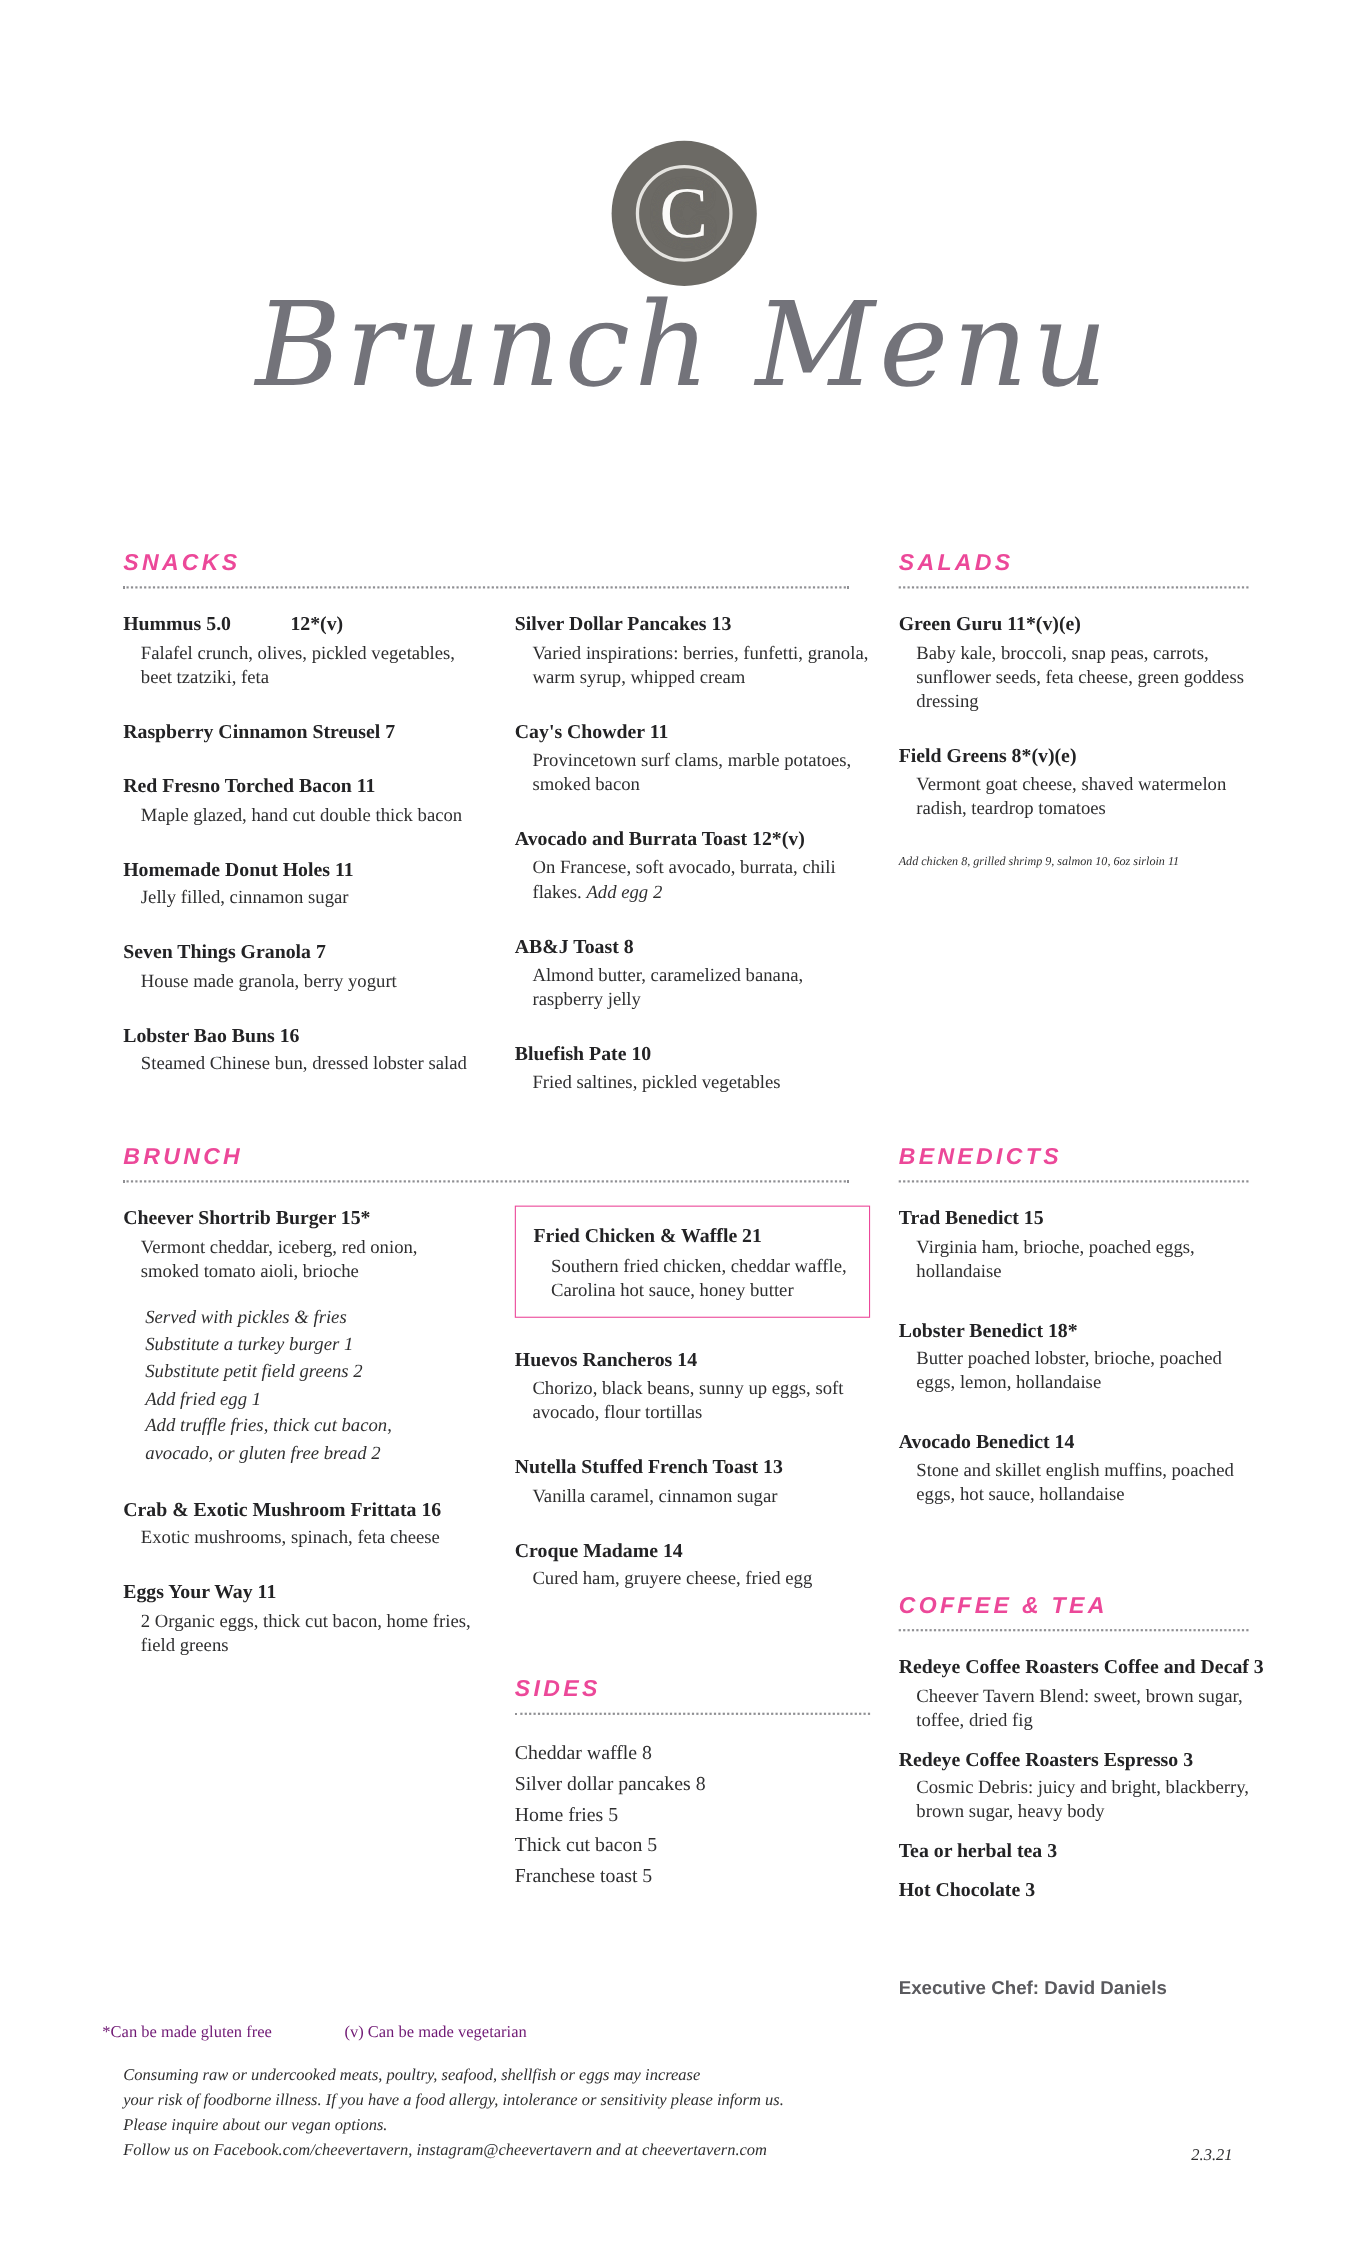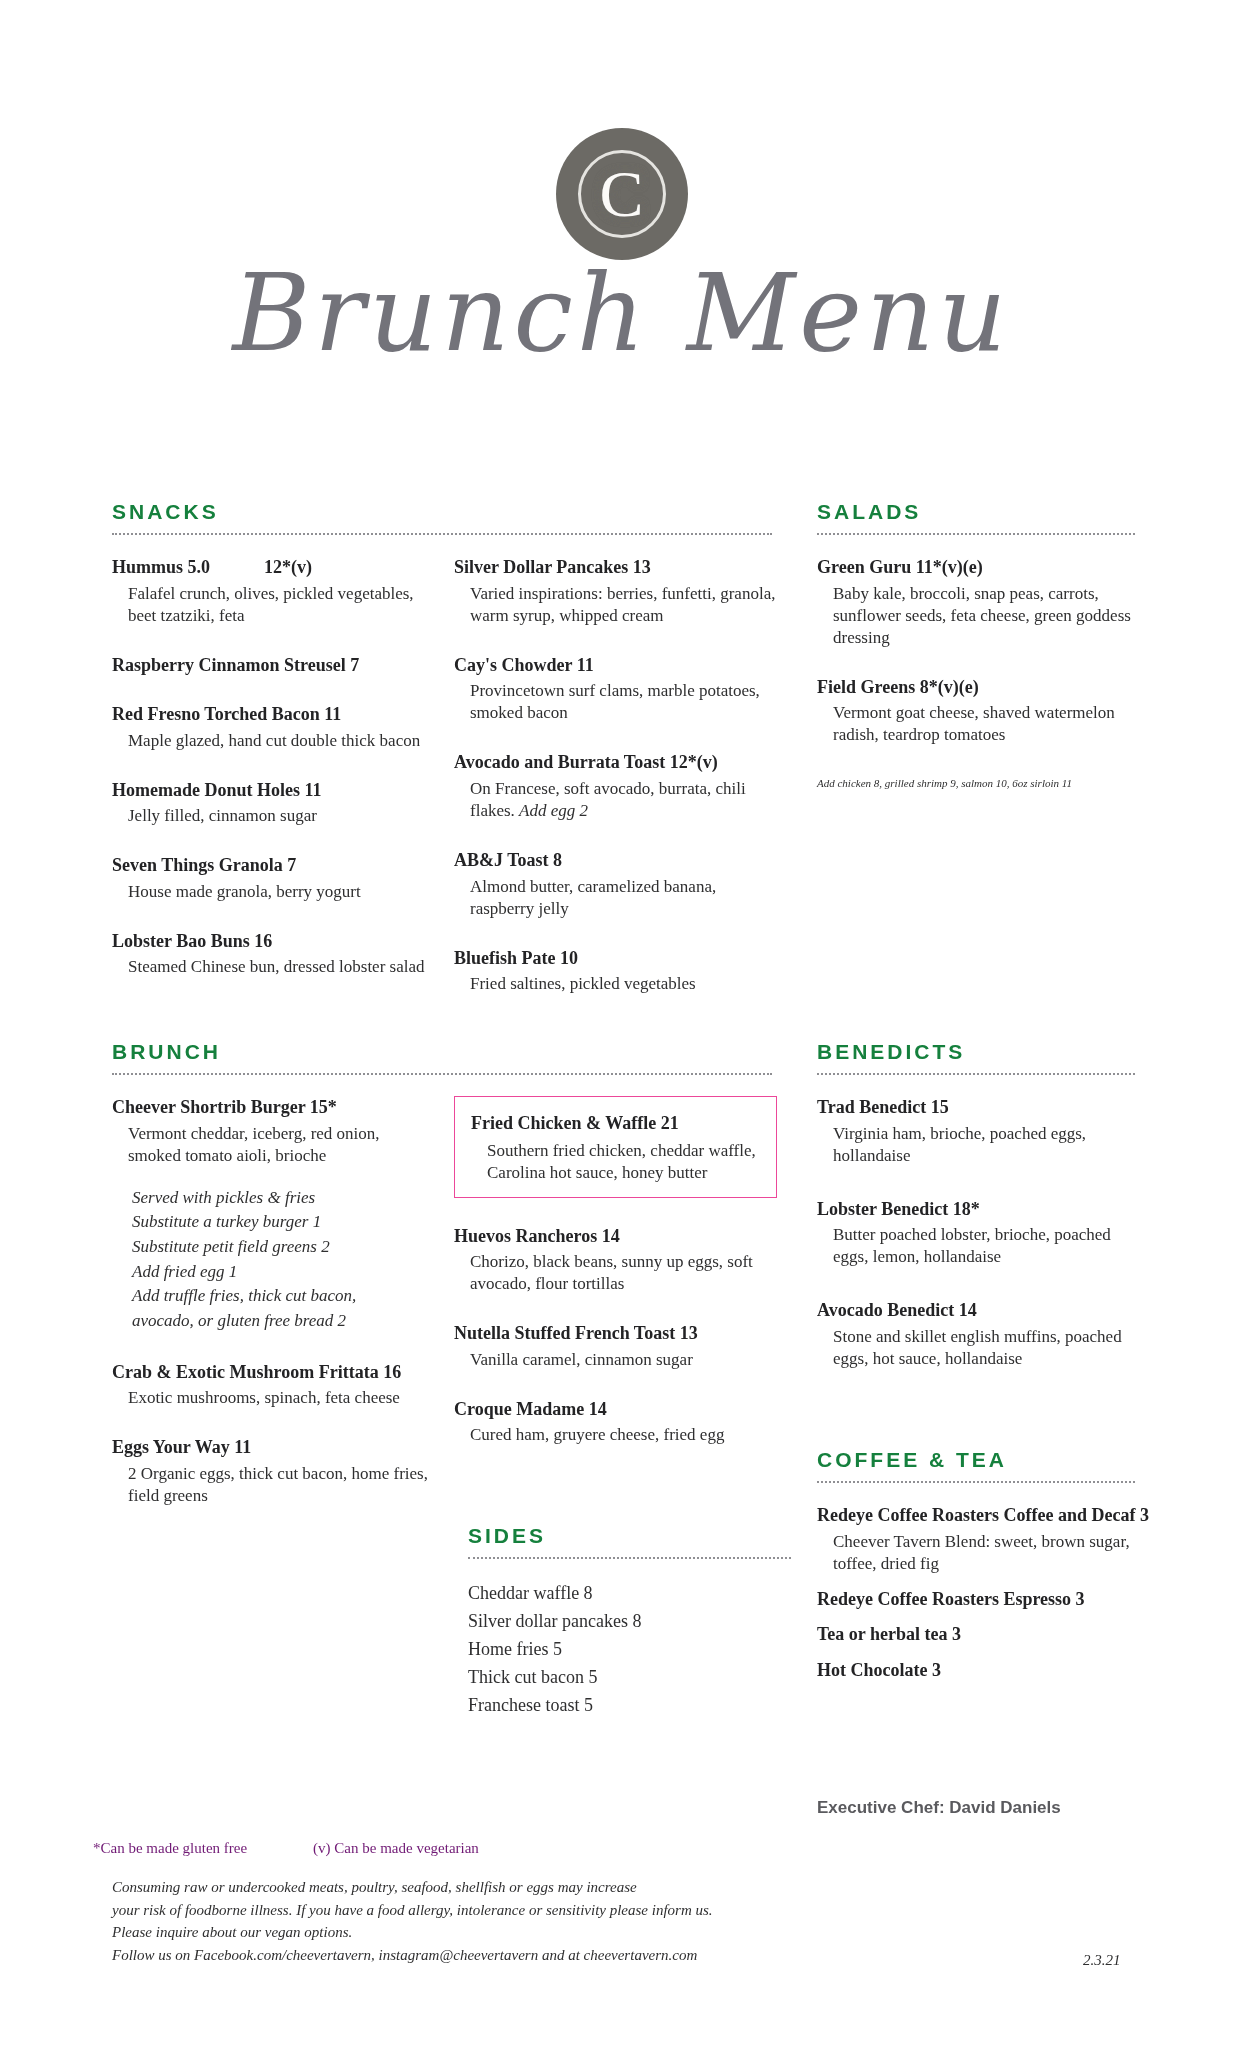--- a/index.html
+++ b/index.html
@@ -19,33 +19,33 @@
           text-shadow:0 0 10px #6c6a65, 0 0 10px #6c6a65; }
 
   
   .script-title { position:absolute; top:252px; left:0; width:100%; text-align:center;
           font-family:"DejaVu Serif", serif; font-style:italic; font-weight:400;
           font-size:106px; color:#73737a; letter-spacing:4px; }
 
   
   .block { position:absolute; }
   .sec-title { font-family:"Liberation Sans", sans-serif; font-size:21px; font-weight:bold;
-          letter-spacing:3px; color:#15803d; }
+          letter-spacing:3px; color:#ec4899;font-style:italic; }
   .rule { border-top:2px dotted #8f8f93; margin:9px 0 21px; }
 
   .snacks    { left:112px; top:500px;  width:679px; }
   .salads    { left:817px; top:500px;  width:330px; }
   .brunch    { left:112px; top:1040px; width:679px; }
   .benedicts { left:817px; top:1040px; width:330px; }
   .sides     { left:468px; top:1524px; width:323px; }
   .coffee    { left:817px; top:1448px; width:332px; }
   .snacks .rule, .brunch .rule { width:660px; }
   .salads .rule, .benedicts .rule, .coffee .rule { width:318px; }
 
-  .two-col { display:flex; gap:19px; }
+  .two-col { display:flex; gap:33px; }
   .col { width:323px; }
 
   .item { margin-bottom:27px; }
   .item-name { font-size:18px; font-weight:bold; color:#232325; line-height:1.25; margin-bottom:4px; }
   .item-desc { font-size:17px; line-height:1.3; color:#2f2f30;margin-left:16px; }
   .it { font-style:italic; }
   .name-gap { display:inline-block; width:54px; }
 
   .item-notes { margin:-8px 0 27px 0; }
   .item-notes div { font-style:italic; font-size:17px; line-height:1.45; color:#2f2f30;margin-left:20px; }
@@ -233,20 +233,21 @@
 
   <section class="block coffee">
     <h2 class="sec-title">COFFEE &amp; TEA</h2>
     <div class="rule"></div>
     <div class="item">
       <div class="item-name">Redeye Coffee Roasters Coffee and Decaf 3</div>
       <div class="item-desc">Cheever Tavern Blend: sweet, brown sugar, toffee, dried fig</div>
     </div>
     <div class="item">
       <div class="item-name">Redeye Coffee Roasters Espresso 3</div>
+      <div class="item-desc">Cosmic Debris: juicy and bright, blackberry, brown sugar, heavy body</div>
     </div>
     <div class="item">
       <div class="item-name">Tea or herbal tea 3</div>
     </div>
     <div class="item">
       <div class="item-name">Hot Chocolate 3</div>
     </div>
   </section>
 
   <div class="chef">Executive Chef: David Daniels</div>

